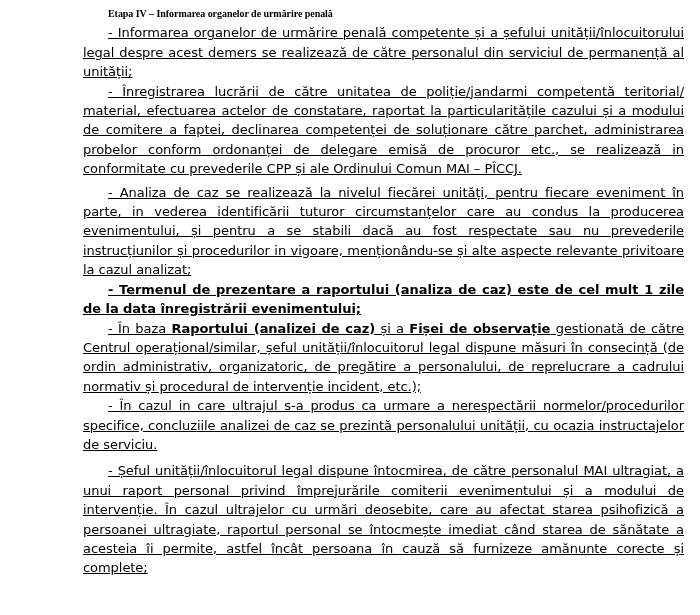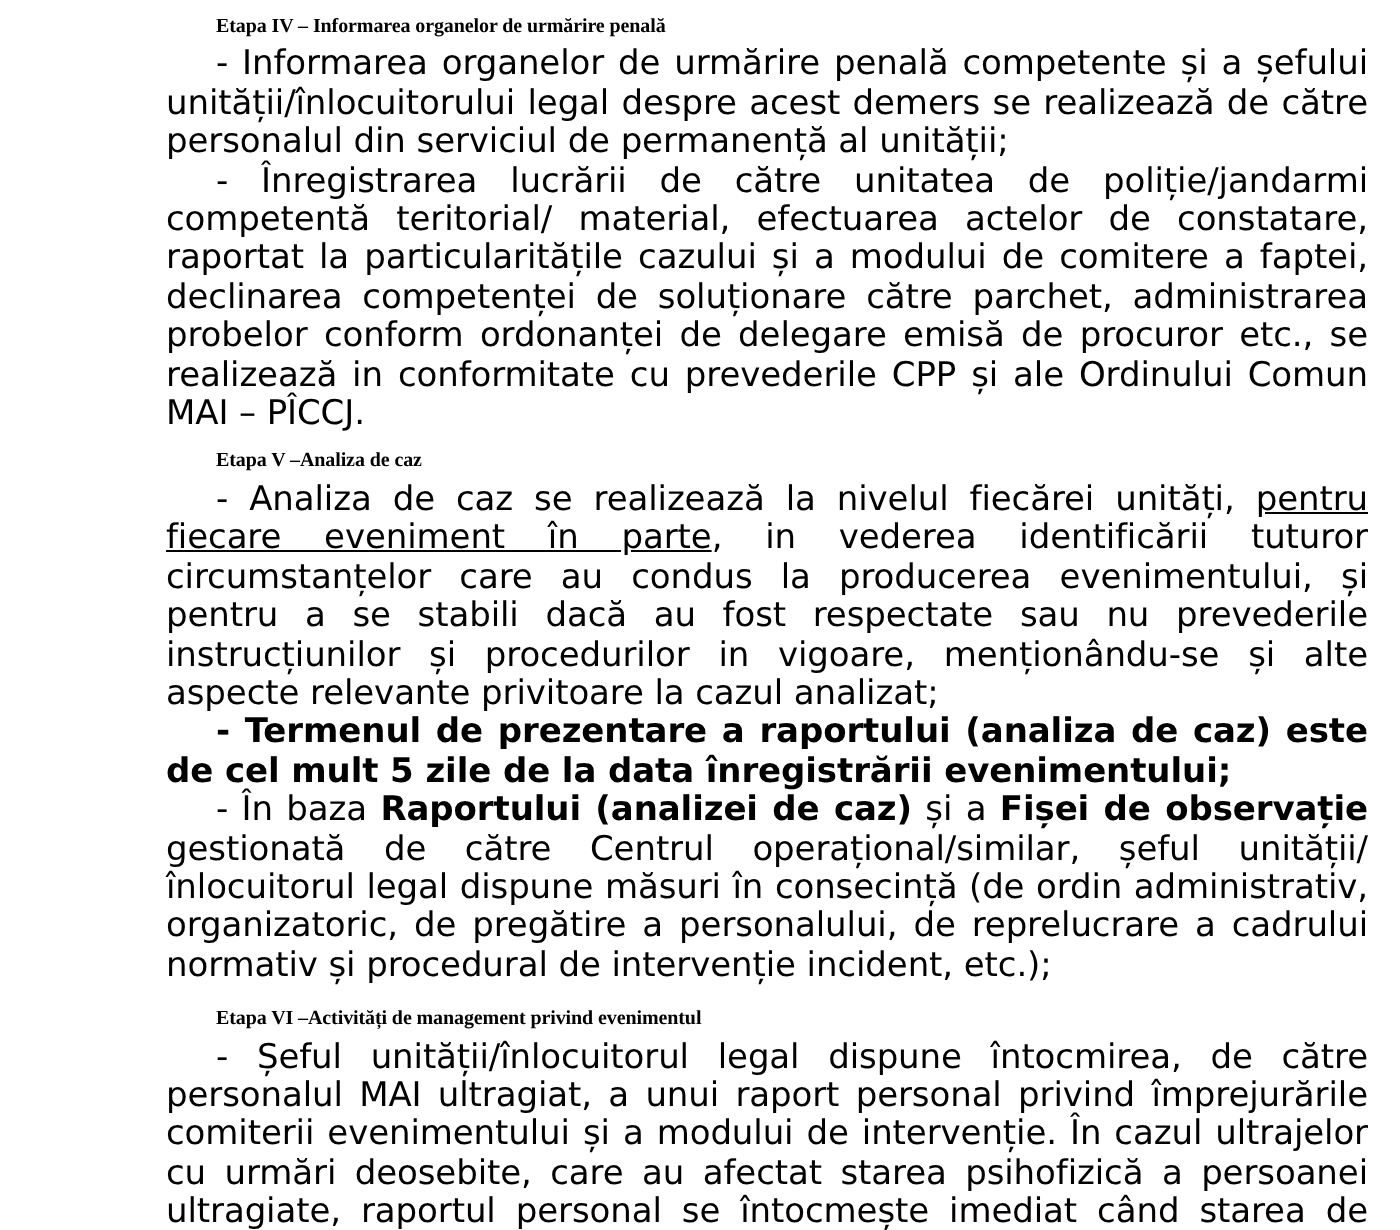--- a/index.html
+++ b/index.html
@@ -33,29 +33,30 @@
     line-height: 19.4px;
     text-indent: 25px;
     margin: 0;
     padding: 0;
     letter-spacing: -0.05px;
     white-space: nowrap;
     font-family: Liberation Serif, serif;
   }
   
   .para {
-    font-size: 17px;
+    font-size: 13px;
     line-height: 19.4px;
     text-align: justify;
     text-justify: inter-word;
     text-indent: 25px;
     margin: 0;
     padding: 0;
     letter-spacing: -0.05px;
     word-spacing: 0px;
+    text-decoration: underline;
   }
   .b { font-weight: bold; }
   .u { text-decoration: underline; }
   .gap-sm { height: 4px; }
   .gap-md { height: 7px; }
 </style>
 </head>
 <body>
 
 <div class="page">
@@ -64,32 +65,33 @@
     <div class="heading">Etapa IV – Informarea organelor de urmărire penală</div>
     <div class="para">
       <span>- Informarea organelor de urmărire penală competente și a șefului unității/înlocuitorului legal despre acest demers se realizează de către personalul din serviciul de permanență al unității;</span>
     </div>
     <div class="para">
       <span>- Înregistrarea lucrării de către unitatea de poliție/jandarmi competentă teritorial/ material, efectuarea actelor de constatare, raportat la particularitățile cazului și a modului de comitere a faptei, declinarea competenței de soluționare către parchet, administrarea probelor conform ordonanței de delegare emisă de procuror etc., se realizează in conformitate cu prevederile CPP și ale Ordinului Comun MAI – PÎCCJ.</span>
     </div>
 
     <div class="gap-sm"></div>
 
-    <div class="heading">Etapa V –Analiza de caz</div>
     <div class="para">
       <span>- Analiza de caz se realizează la nivelul fiecărei unități, </span><span class="u">pentru fiecare eveniment în parte</span><span>, in vederea identificării tuturor circumstanțelor care au condus la producerea evenimentului, și pentru a se stabili dacă au fost respectate sau nu prevederile instrucțiunilor și procedurilor in vigoare, menționându-se și alte aspecte relevante privitoare la cazul analizat;</span>
     </div>
     <div class="para">
-      <span class="b">- Termenul de prezentare a raportului (analiza de caz) este de cel mult 5 zile de la data înregistrării evenimentului;</span>
+      <span class="b">- Termenul de prezentare a raportului (analiza de caz) este de cel mult 1 zile de la data înregistrării evenimentului;</span>
     </div>
     <div class="para">
       <span>- În baza </span><span class="b">Raportului (analizei de caz)</span><span> și a </span><span class="b">Fișei de observație</span><span> gestionată de către Centrul operațional/similar, șeful unității/înlocuitorul legal dispune măsuri în consecință (de ordin administrativ, organizatoric, de pregătire a personalului, de reprelucrare a cadrului normativ și procedural de intervenție incident, etc.);</span>
     </div>
+    <div class="para">
+      <span>- În cazul in care ultrajul s-a produs ca urmare a nerespectării normelor/procedurilor specifice, concluziile analizei de caz se prezintă personalului unității, cu ocazia instructajelor de serviciu.</span>
+    </div>
 
     <div class="gap-md"></div>
 
-    <div class="heading">Etapa VI –Activități de management privind evenimentul</div>
     <div class="para">
       <span>- Șeful unității/înlocuitorul legal dispune întocmirea, de către personalul MAI ultragiat, a unui raport personal privind împrejurările comiterii evenimentului și a modului de intervenție. În cazul ultrajelor cu urmări deosebite, care au afectat starea psihofizică a persoanei ultragiate, raportul personal se întocmește imediat când starea de sănătate a acesteia îi permite, astfel încât persoana în cauză să furnizeze amănunte corecte și complete;</span>
     </div>
 
   </div>
 </div>
 
 </body></html>

